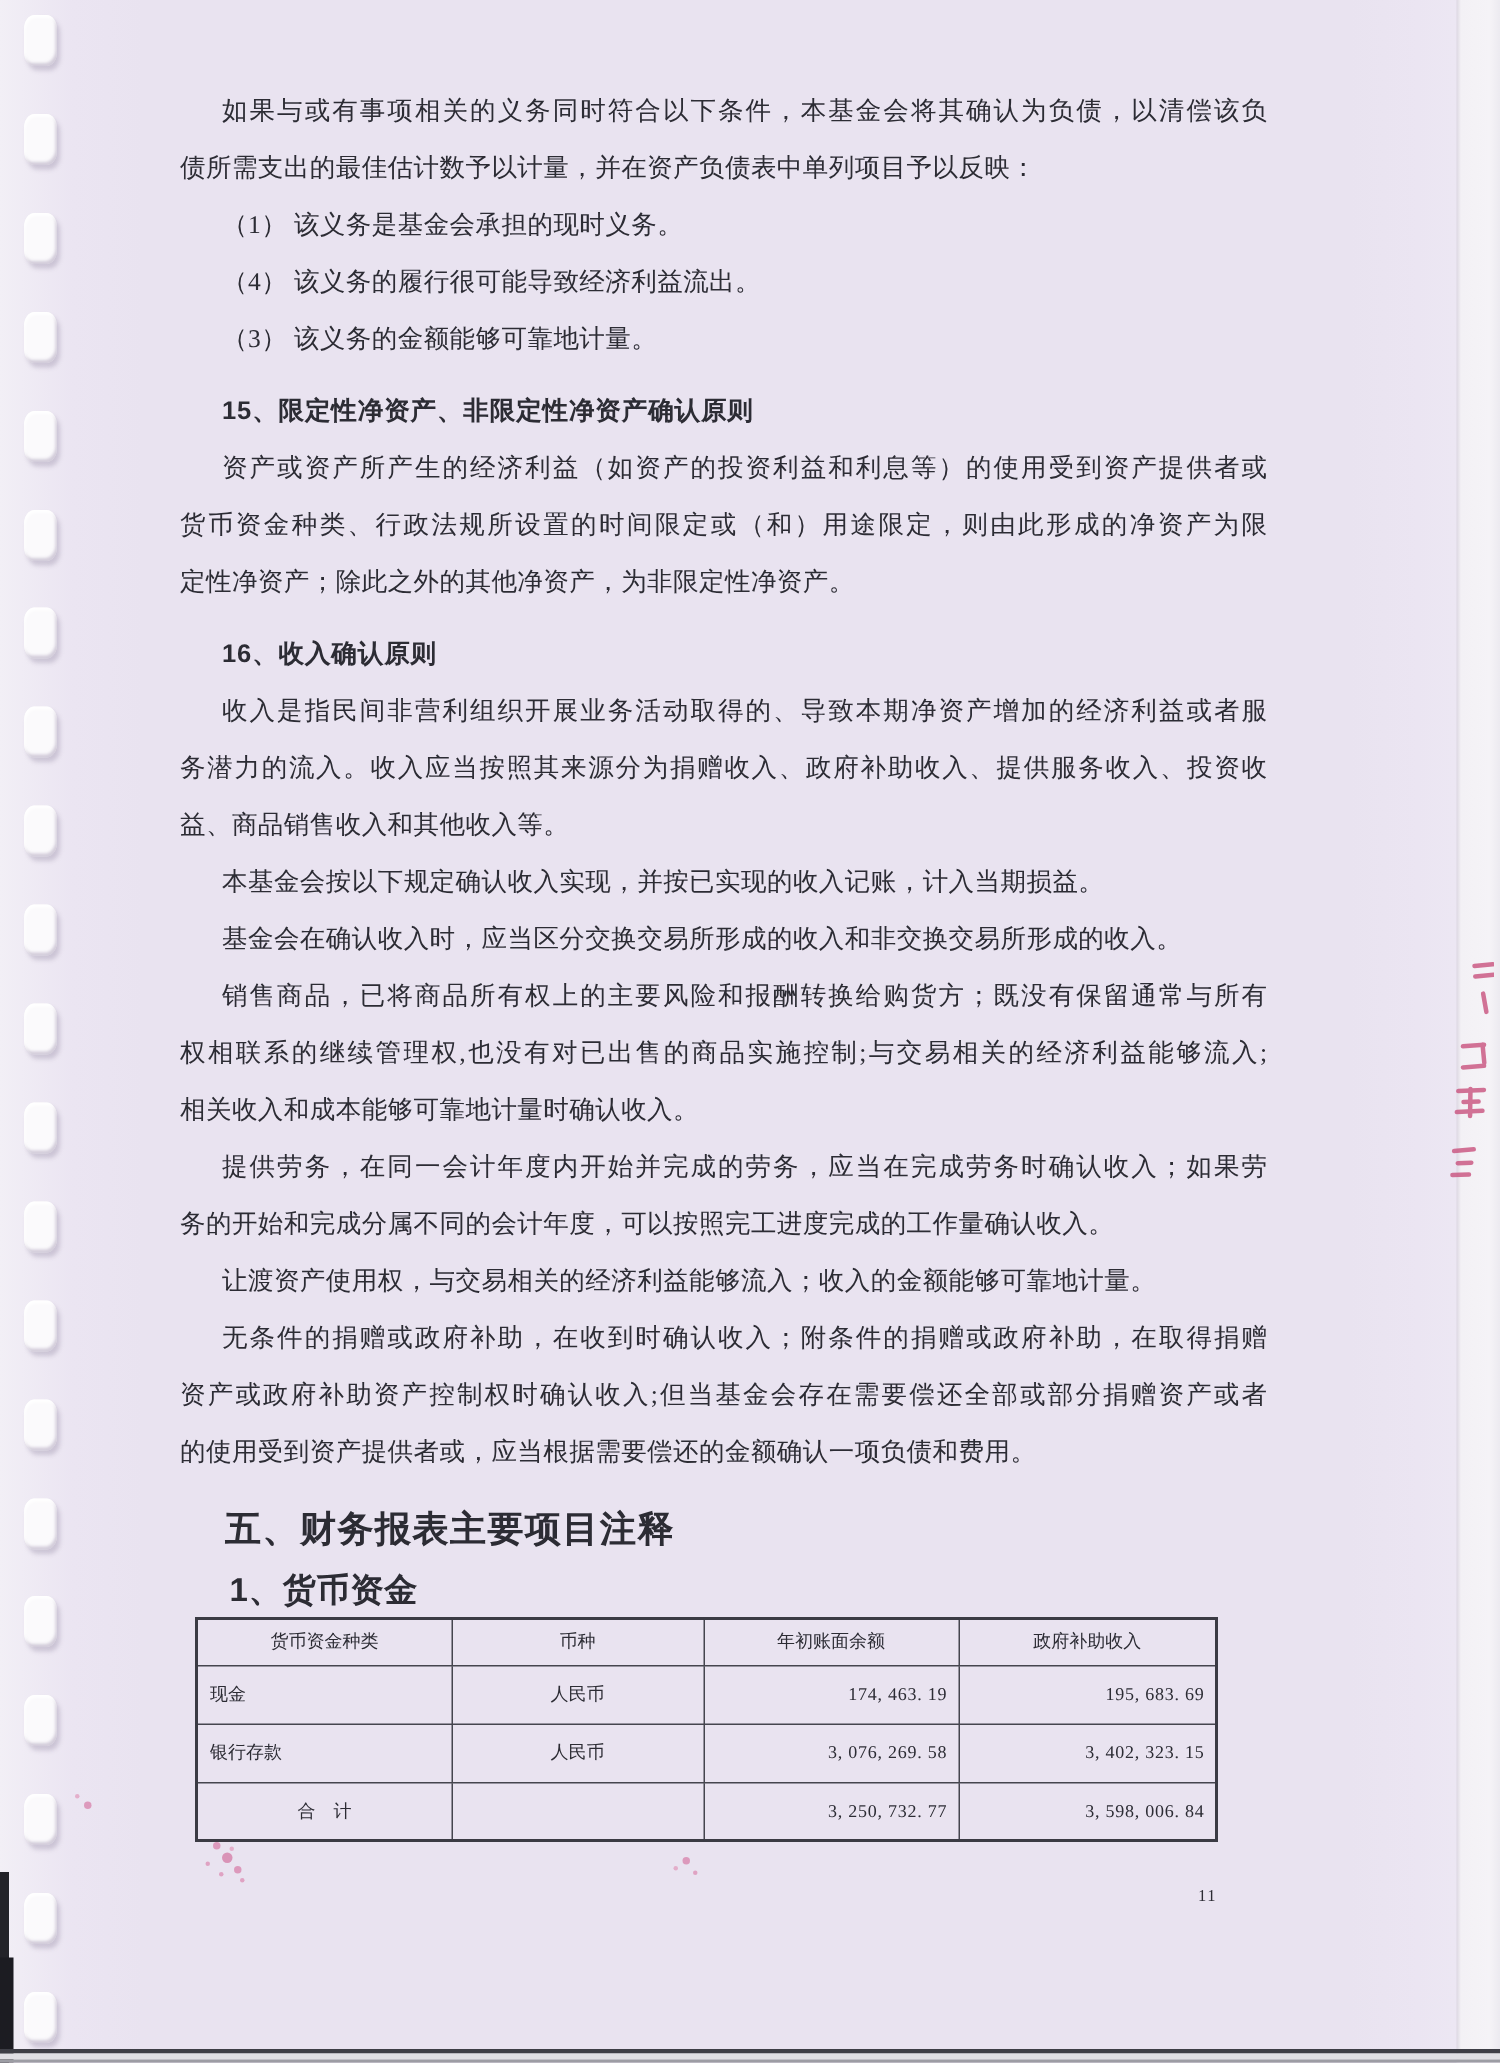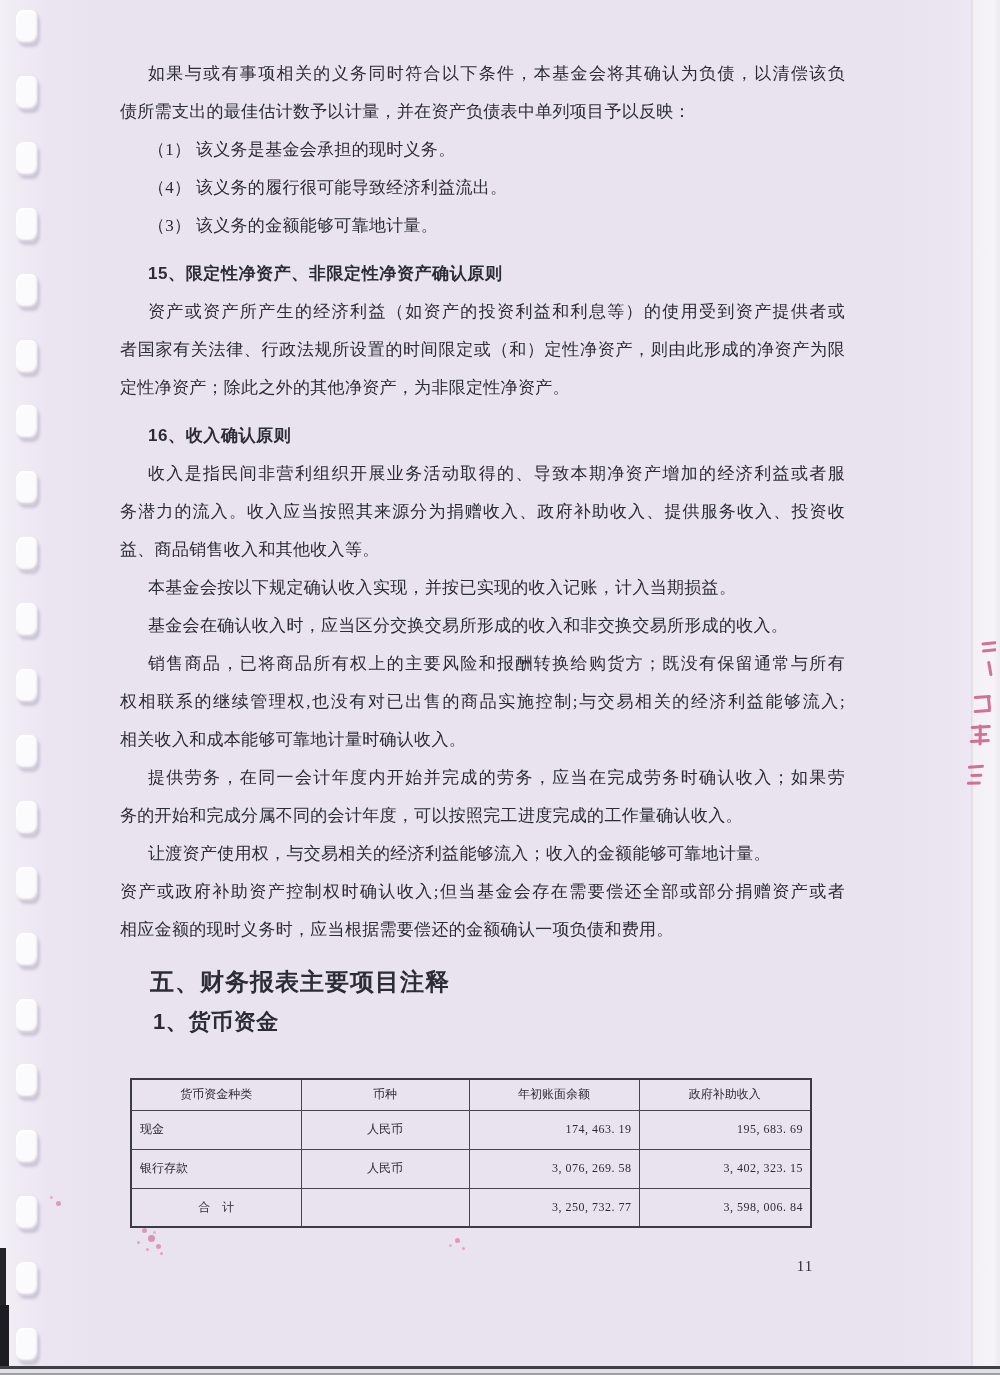--- a/index.html
+++ b/index.html
@@ -40,21 +40,21 @@
     font-size:12px;color:#2c2c34;}
   .fund-table td,.fund-table th{border:1px solid #45454e;font-weight:normal;vertical-align:middle;padding:0;}
   .fund-table{border:2px solid #3b3b44;}
   .fund-table tr.hdr{height:31px;}
   .fund-table tr.data{height:39px;}
   .fund-table .ctr{text-align:center;}
   .fund-table .lbl{text-align:left;padding-left:8px;}
   .fund-table .num{text-align:right;padding-right:7px;letter-spacing:.5px;}
 
   .page-number{position:absolute;left:790px;top:1258px;width:30px;text-align:center;
-    font-size:15px;letter-spacing:1px;color:#2c2c34;z-index:1;}
+    font-size:11px;letter-spacing:1px;color:#2c2c34;z-index:1;}
 
   
   .red-marks{position:absolute;left:966px;top:636px;width:30px;height:165px;z-index:4;opacity:.8;}
   
   .splat{position:absolute;left:0;top:0;width:3px;height:3px;border-radius:50%;z-index:4;opacity:.6;
     box-shadow:143px 1229px 0 1px #d4699a, 150px 1237px 0 2px #cf5f92, 157px 1245px 0 1px #d4699a,
                146px 1248px 0 0 #da7aa6, 160px 1252px 0 0 #da7aa6, 153px 1231px 0 0 #e08cb2,
                137px 1241px 0 0 #da7aa6, 57px 1202px 0 1px #d4699a, 50px 1196px 0 0 #e08cb2,
                456px 1239px 0 1px #d4699a, 462px 1247px 0 0 #da7aa6, 449px 1244px 0 0 #e08cb2;}
 </style>
@@ -64,36 +64,37 @@
 <div class="page">
 
   <div class="content">
       <div class="line p first fill">如果与或有事项相关的义务同时符合以下条件，本基金会将其确认为负债，以清偿该负</div>
       <div class="line p">债所需支出的最佳估计数予以计量，并在资产负债表中单列项目予以反映：</div>
       <div class="line list">（1） 该义务是基金会承担的现时义务。</div>
       <div class="line list">（4） 该义务的履行很可能导致经济利益流出。</div>
       <div class="line list">（3） 该义务的金额能够可靠地计量。</div>
       <div class="line h2">15、限定性净资产、非限定性净资产确认原则</div>
       <div class="line p first fill">资产或资产所产生的经济利益（如资产的投资利益和利息等）的使用受到资产提供者或</div>
-      <div class="line p fill">者国家有关法律、行政法规所设置的时间限定或（和）定性净资产，则由此形成的净资产为限</div>
+      <div class="line p fill">货币资金种类、行政法规所设置的时间限定或（和）用途限定，则由此形成的净资产为限</div>
       <div class="line p">定性净资产；除此之外的其他净资产，为非限定性净资产。</div>
       <div class="line h2">16、收入确认原则</div>
       <div class="line p first fill">收入是指民间非营利组织开展业务活动取得的、导致本期净资产增加的经济利益或者服</div>
       <div class="line p fill">务潜力的流入。收入应当按照其来源分为捐赠收入、政府补助收入、提供服务收入、投资收</div>
       <div class="line p">益、商品销售收入和其他收入等。</div>
       <div class="line p first">本基金会按以下规定确认收入实现，并按已实现的收入记账，计入当期损益。</div>
       <div class="line p first">基金会在确认收入时，应当区分交换交易所形成的收入和非交换交易所形成的收入。</div>
       <div class="line p first fill">销售商品，已将商品所有权上的主要风险和报酬转换给购货方；既没有保留通常与所有</div>
       <div class="line p fill">权相联系的继续管理权,也没有对已出售的商品实施控制;与交易相关的经济利益能够流入;</div>
       <div class="line p">相关收入和成本能够可靠地计量时确认收入。</div>
       <div class="line p first fill">提供劳务，在同一会计年度内开始并完成的劳务，应当在完成劳务时确认收入；如果劳</div>
       <div class="line p">务的开始和完成分属不同的会计年度，可以按照完工进度完成的工作量确认收入。</div>
       <div class="line p first">让渡资产使用权，与交易相关的经济利益能够流入；收入的金额能够可靠地计量。</div>
+      <div class="line p first fill">无条件的捐赠或政府补助，在收到时确认收入；附条件的捐赠或政府补助，在取得捐赠</div>
       <div class="line p fill">资产或政府补助资产控制权时确认收入;但当基金会存在需要偿还全部或部分捐赠资产或者</div>
-      <div class="line p">相应金额的现时义务时，应当根据需要偿还的金额确认一项负债和费用。</div>
+      <div class="line p">的使用受到资产提供者或，应当根据需要偿还的金额确认一项负债和费用。</div>
       <div class="line h1">五、财务报表主要项目注释</div>
       <div class="line h3">1、货币资金</div>
     </div>
 
   <table class="fund-table">
     <colgroup>
         <col style="width:170px">
         <col style="width:168px">
         <col style="width:170px">
         <col style="width:172px">

